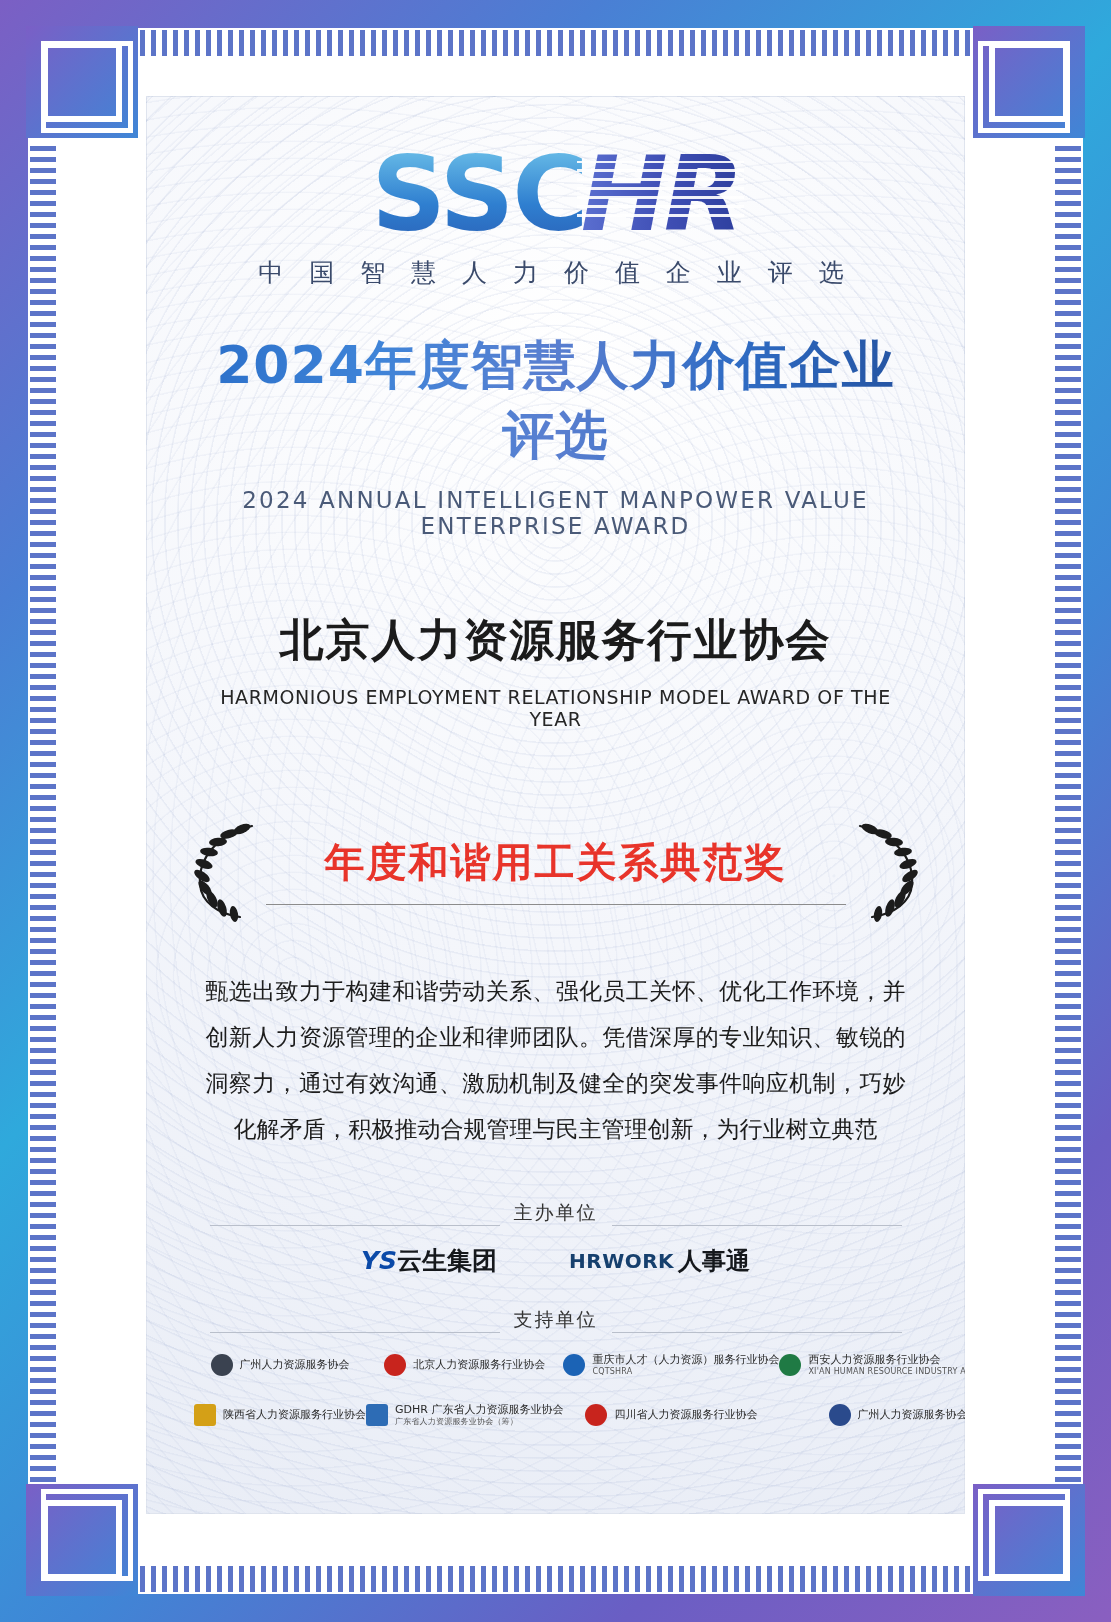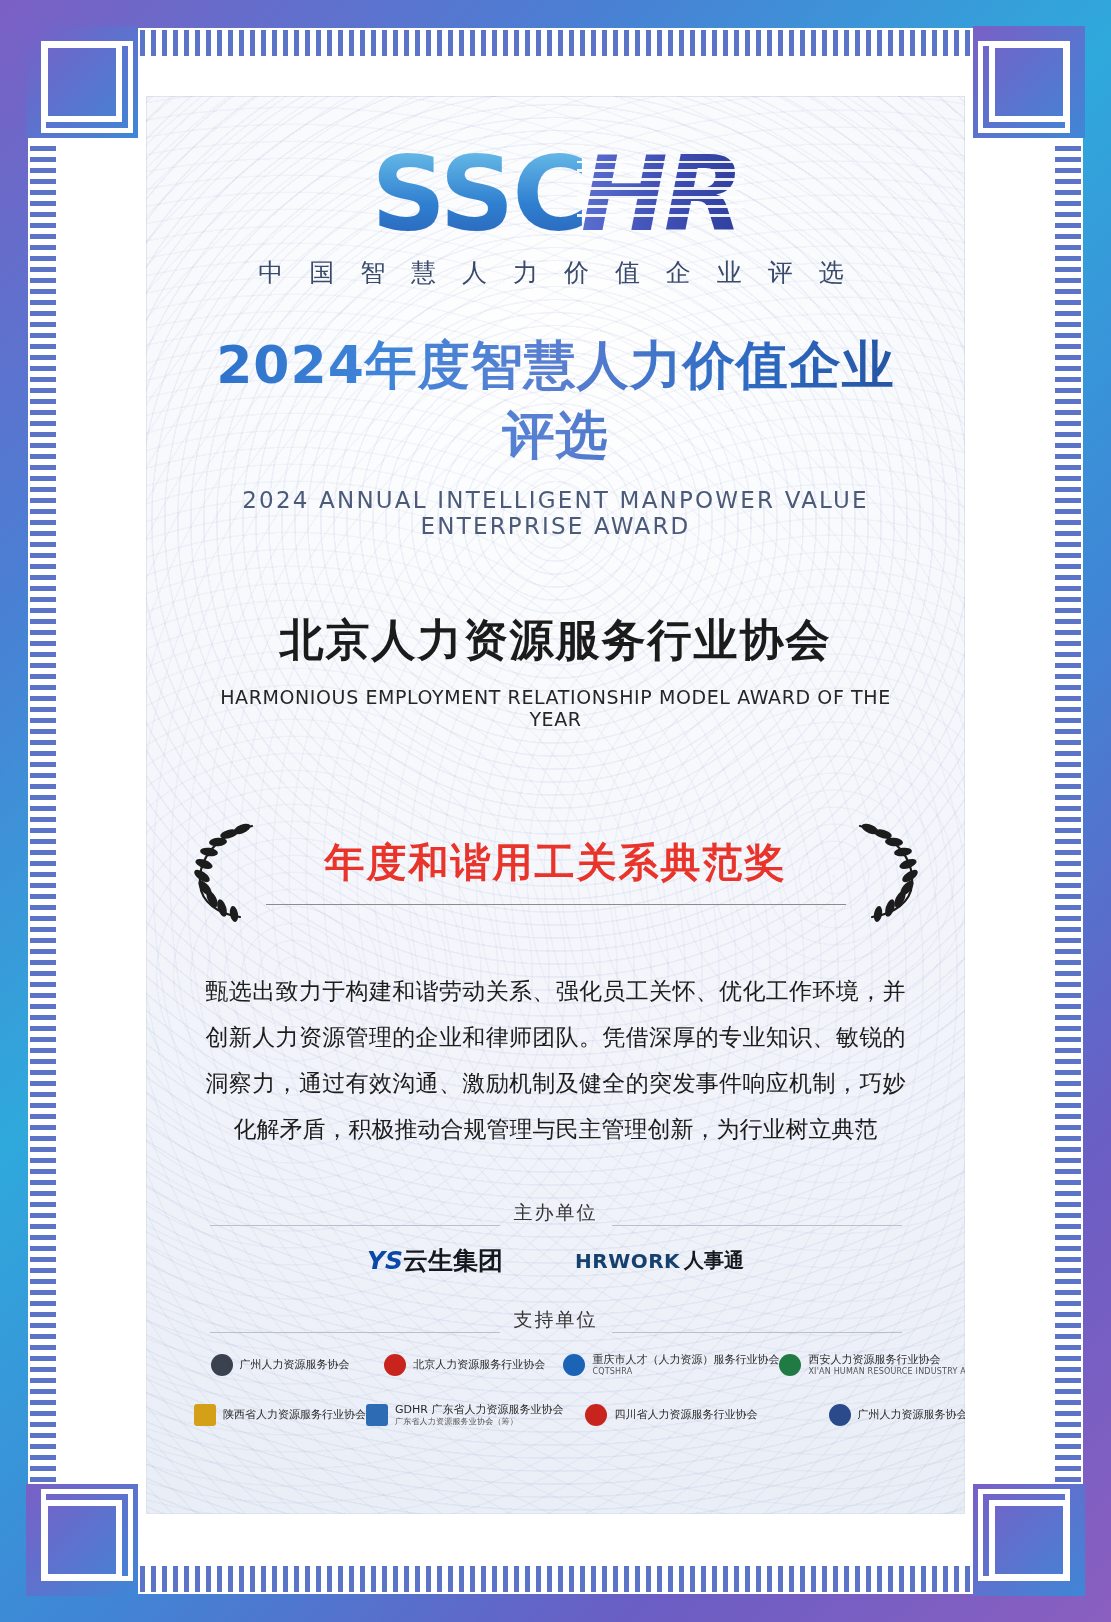--- a/index.html
+++ b/index.html
@@ -269,21 +269,21 @@
   }
   .ys-mark {
     font-size: 25px; font-weight: bold; color: #0a49a8; font-style: italic;
   }
   .ys-text { font-size: 25px; font-weight: bold; color: #15181c; }
   .org-logo-hw {
     display: flex; align-items: center; gap: 4px;
     font-family: "DejaVu Sans", sans-serif;
   }
   .hw-mark { font-size: 20px; font-weight: bold; color: #16406e; letter-spacing: 0.5px; }
-  .hw-text { font-size: 20px; font-weight: bold; color: #15181c; }
+  .hw-text { font-size: 24px; font-weight: bold; color: #15181c; }
 
   
   .support-section { margin-top: 30px; }
   .support-grid {
     margin-top: 20px;
     display: grid;
     grid-template-columns: repeat(4, 1fr);
     row-gap: 26px;
     align-items: center;
     justify-items: center;

